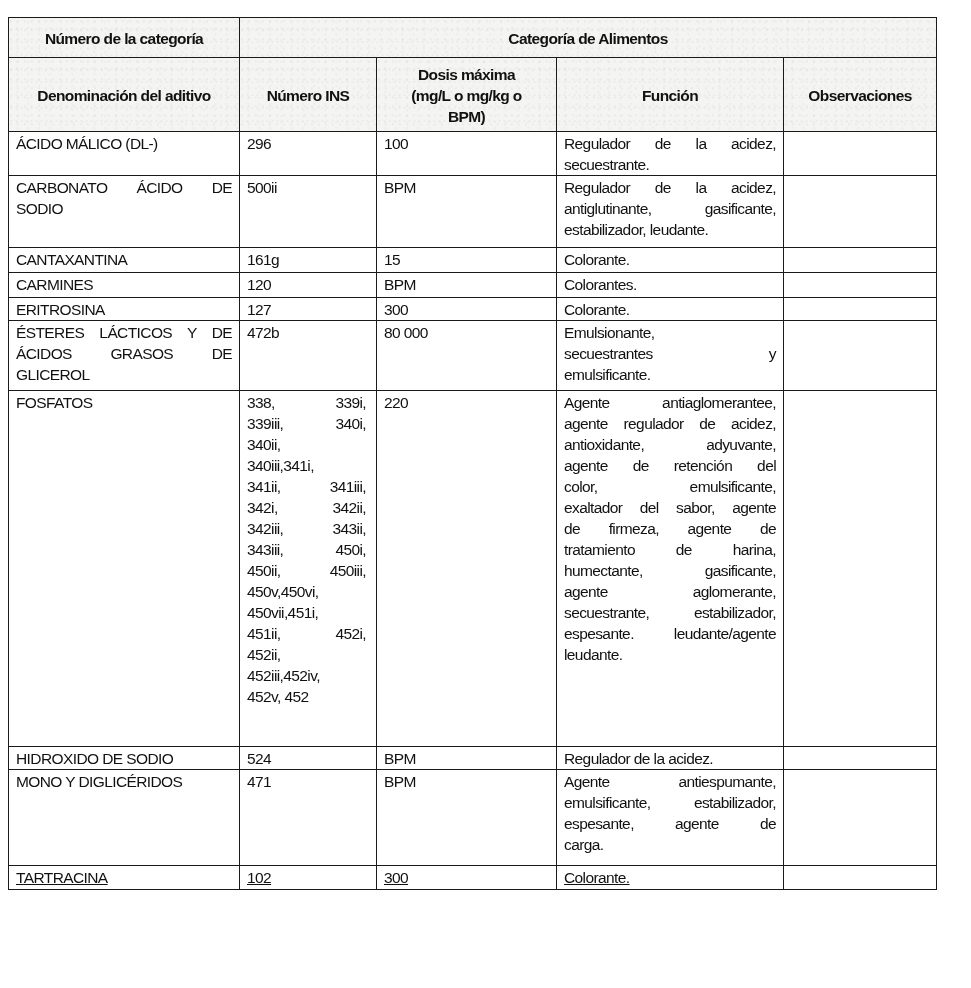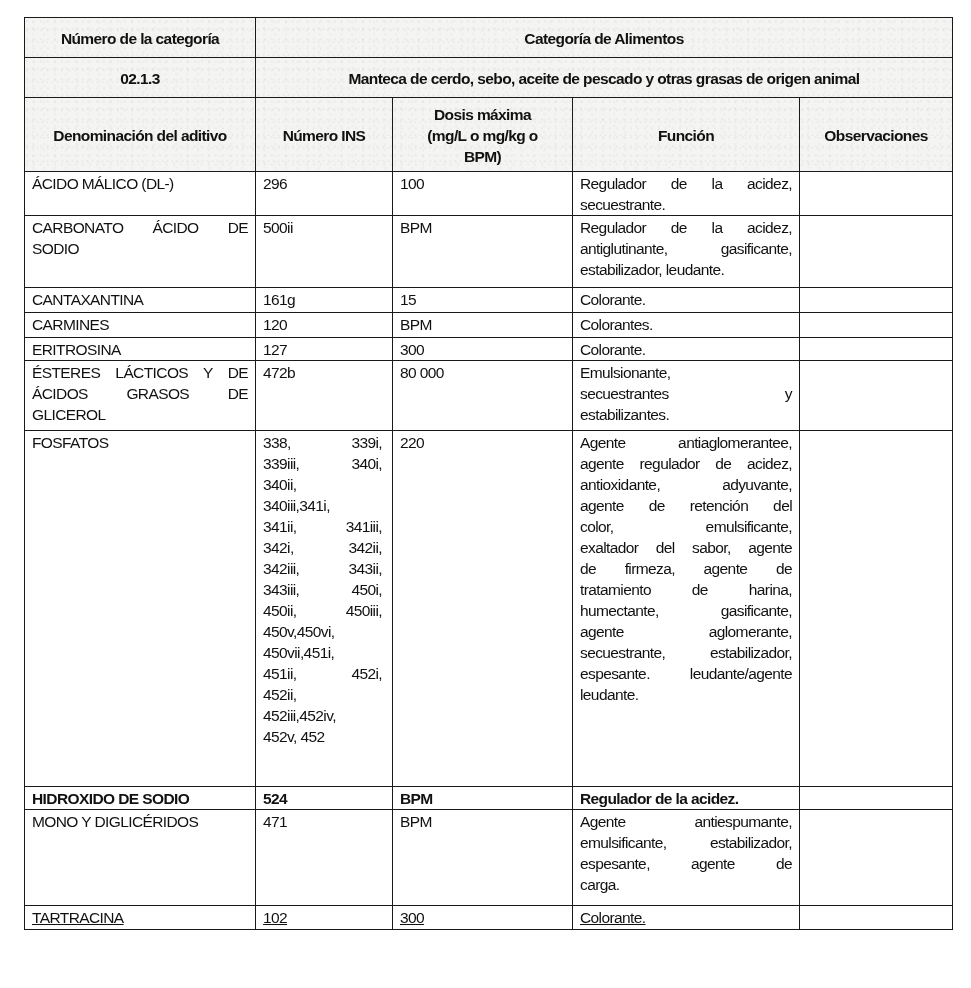--- a/index.html
+++ b/index.html
@@ -1,19 +1,19 @@
 <!DOCTYPE html>
 <html><head>
   <meta charset="utf-8">
   <style>
     html, body { margin: 0; padding: 0; background: #ffffff; }
     body { width: 971px; height: 988px; position: relative; overflow: hidden;
            font-family: "Liberation Sans", sans-serif; color: #111; }
     table.doc {
-      position: absolute; left: 24px; top: 17px;
+      position: absolute; left: 8px; top: 17px;
       border-collapse: collapse; table-layout: fixed;
       width: 928px;
       font-family: "Liberation Sans", sans-serif;
       font-size: 15.5px; letter-spacing: -0.6px;
     }
     table.doc td, table.doc th {
       border: 1.6px solid #1a1a1a;
       vertical-align: top;
       padding: 1px 7px 0 7px;
       line-height: 21px;
@@ -45,24 +45,20 @@
     <col style="width:137px">
     <col style="width:180px">
     <col style="width:227px">
     <col style="width:153px">
   </colgroup>
   <tbody id="tbody">
     <tr class="r-h1">
       <td class="hdr">Número de la categoría</td>
       <td class="hdr" colspan="4">Categoría de Alimentos</td>
     </tr>
-    <tr class="r-h2">
-      <td class="hdr">02.1.3</td>
-      <td class="hdr" colspan="4">Manteca de cerdo, sebo, aceite de pescado y otras grasas de origen animal</td>
-    </tr>
     <tr class="r-h3">
       <td class="hdr">Denominación del aditivo</td>
       <td class="hdr">Número INS</td>
       <td class="hdr">
         <span class="line">Dosis máxima</span>
         <span class="line">(mg/L o mg/kg o</span>
         <span class="line">BPM)</span>
       </td>
       <td class="hdr">Función</td>
       <td class="hdr">Observaciones</td>
@@ -142,21 +138,21 @@
           <span class="jline">ÁCIDOS GRASOS DE</span>
           <span class="lline">GLICEROL</span>
         </td>
         <td style="padding-right: 10px;">
           <span class="lline">472b</span>
         </td>
         <td>80 000</td>
         <td>
           <span class="lline">Emulsionante,</span>
           <span class="jline">secuestrantes y</span>
-          <span class="lline">estabilizantes.</span>
+          <span class="lline">emulsificante.</span>
         </td>
         <td></td>
       </tr>
       <tr style="height: 356px; padding-left: 12px;">
         <td>
           <span class="lline">FOSFATOS</span>
         </td>
         <td style="padding-right: 10px;">
           <span class="jline">338, 339i,</span>
           <span class="jline">339iii, 340i,</span>
@@ -185,21 +181,21 @@
           <span class="jline">de firmeza, agente de</span>
           <span class="jline">tratamiento de harina,</span>
           <span class="jline">humectante, gasificante,</span>
           <span class="jline">agente aglomerante,</span>
           <span class="jline">secuestrante, estabilizador,</span>
           <span class="jline">espesante. leudante/agente</span>
           <span class="lline">leudante.</span>
         </td>
         <td></td>
       </tr>
-      <tr style="height: 22px; font-weight: bold;">
+      <tr style="height: 22px;">
         <td>
           <span class="lline">HIDROXIDO DE SODIO</span>
         </td>
         <td style="padding-right: 10px;">
           <span class="lline">524</span>
         </td>
         <td>BPM</td>
         <td>
           <span class="lline">Regulador de la acidez.</span>
         </td>

